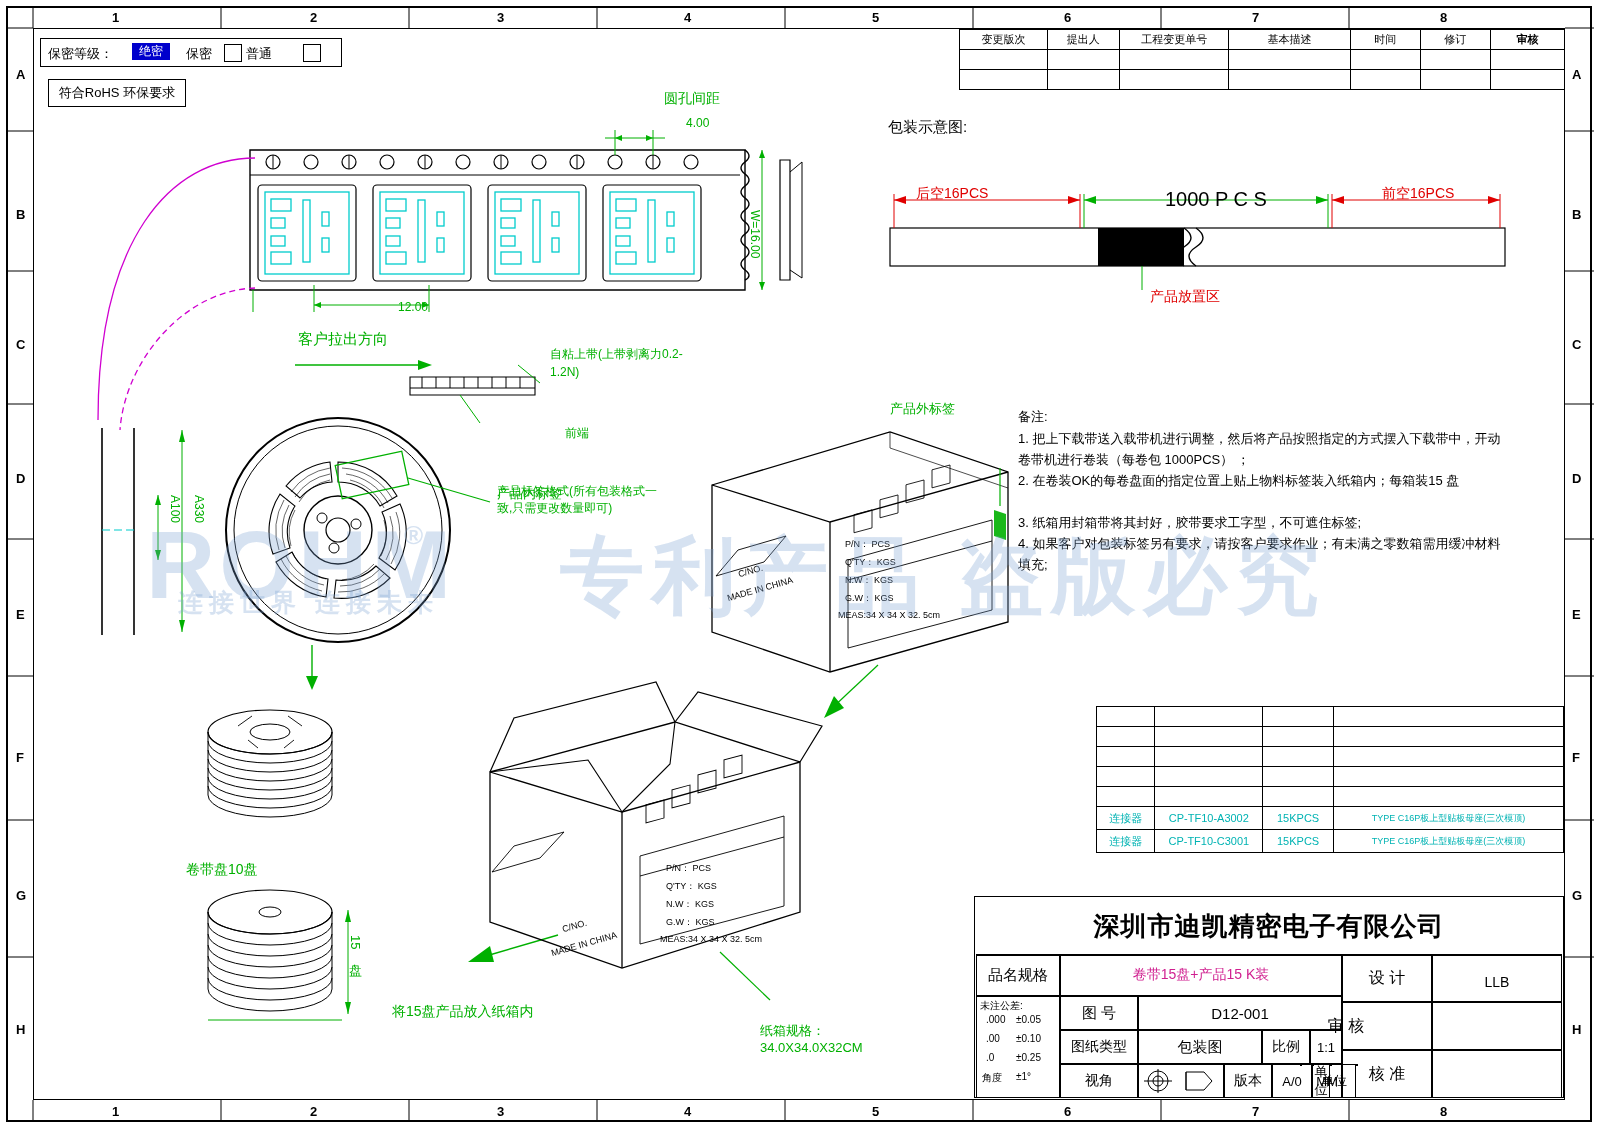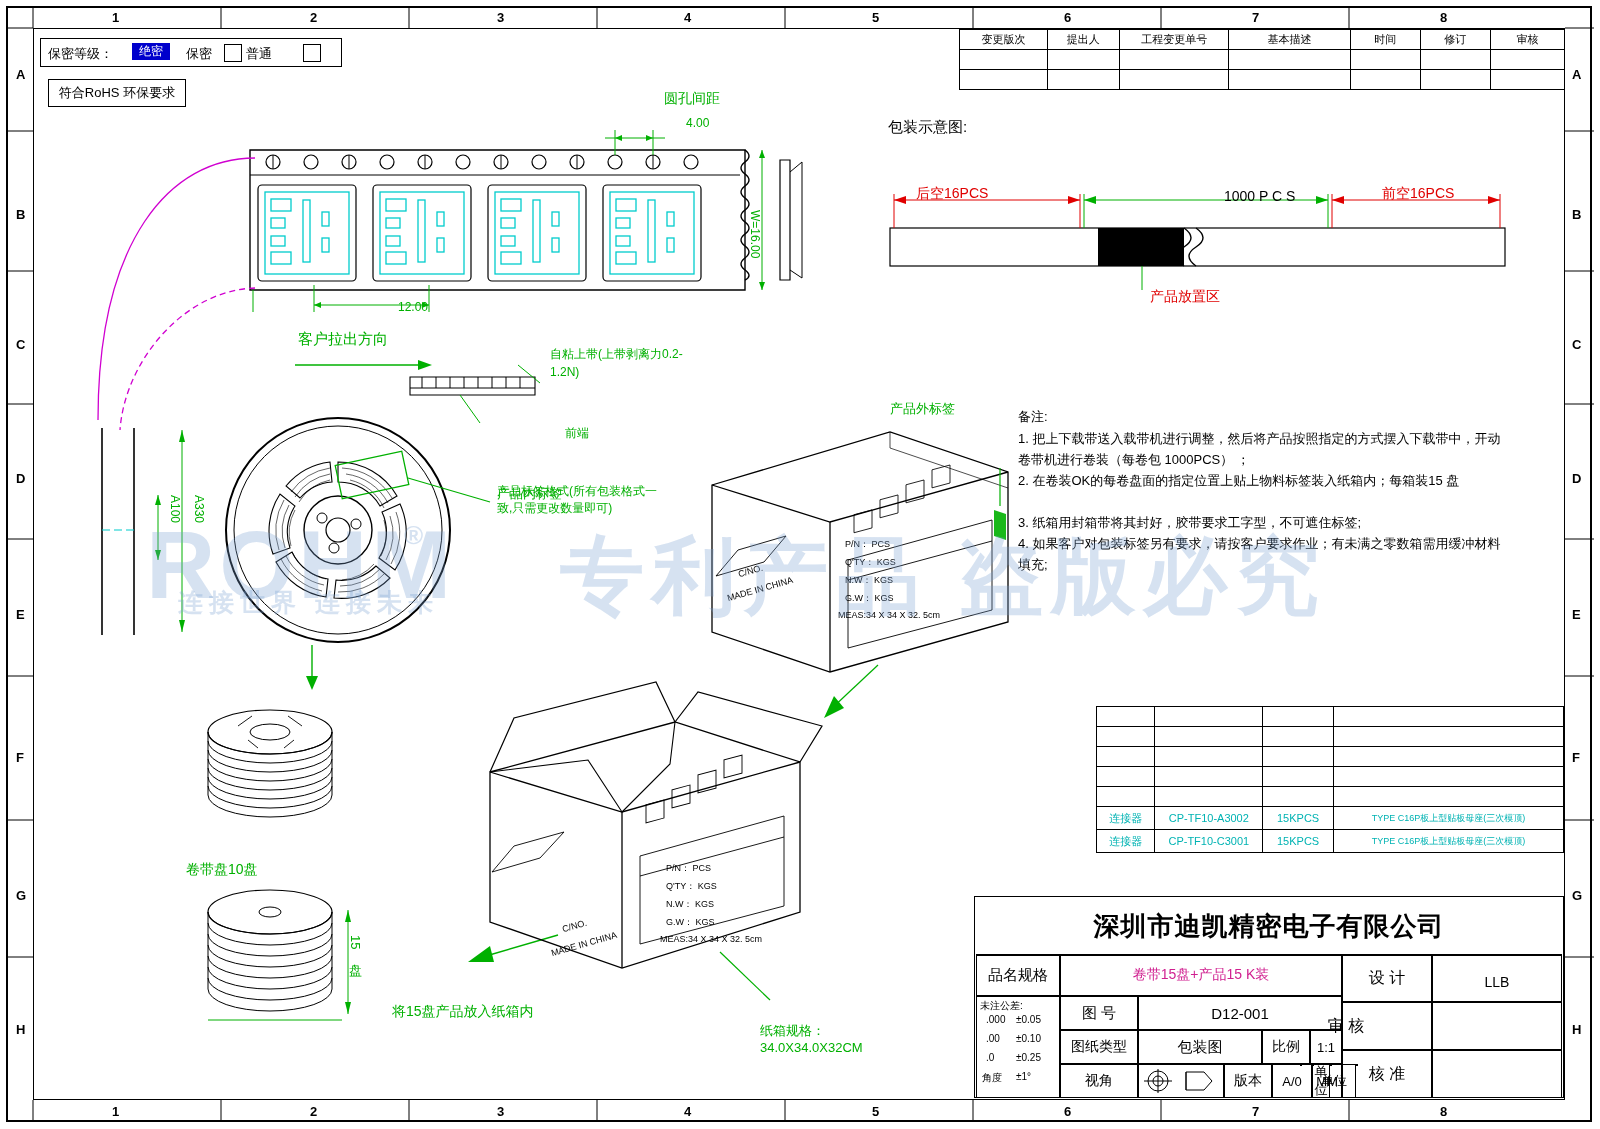--- a/index.html
+++ b/index.html
@@ -119,21 +119,21 @@
 
   <table class="g abs" id="ecotable">
     <tbody>
         <tr>
       <td style="width:88px;">变更版次</td>
       <td style="width:72px;">提出人</td>
       <td style="width:110px;">工程变更单号</td>
       <td style="width:122px;">基本描述</td>
       <td style="width:70px;">时间</td>
       <td style="width:70px;">修订</td>
-      <td style="width:74px;">审核</td>
+      <td style="width:74px;font-weight:bold;">审核</td>
     </tr>
     <tr>
           <td></td>
           <td></td>
           <td></td>
           <td></td>
           <td></td>
           <td></td>
           <td></td>
         </tr>
@@ -298,21 +298,21 @@
     <g stroke="#00b000" stroke-width="1" fill="none">
       <line x1="204" y1="40" x2="448" y2="40"></line>
       <line x1="204" y1="34" x2="204" y2="68"></line>
       <line x1="448" y1="34" x2="448" y2="68"></line>
       <line x1="262" y1="106" x2="262" y2="130"></line>
     </g>
     <polygon points="204,40 216,36 216,44" fill="#00b000"></polygon>
       <polygon points="448,40 436,36 436,44" fill="#00b000"></polygon>
   </svg>
   <div class="abs t tred" style="left:916px;top:185px;font-size:14px;">后空16PCS</div>
-  <div class="abs t" style="left:1224px;top:188px;font-size:14px;">1000  P C S</div>
+  <div class="abs t" style="left:1165px;top:188px;font-size:20px;">1000  P C S</div>
   <div class="abs t tred" style="left:1382px;top:185px;font-size:14px;">前空16PCS</div>
   <div class="abs t tred" style="left:1150px;top:288px;font-size:14px;">产品放置区</div>
 
   <svg class="abs" style="left:90px;top:400px;" width="420" height="270">
 
     <line x1="12" y1="28" x2="12" y2="235" stroke="#000" stroke-width="1.6"></line>
     <line x1="44" y1="28" x2="44" y2="235" stroke="#000" stroke-width="1.6"></line>
     <line x1="12" y1="130" x2="44" y2="130" stroke="#00cccc" stroke-width="1.2" stroke-dasharray="8,4"></line>
     <g stroke="#00b000" stroke-width="1" fill="none">
       <line x1="68" y1="95" x2="68" y2="160"></line>

